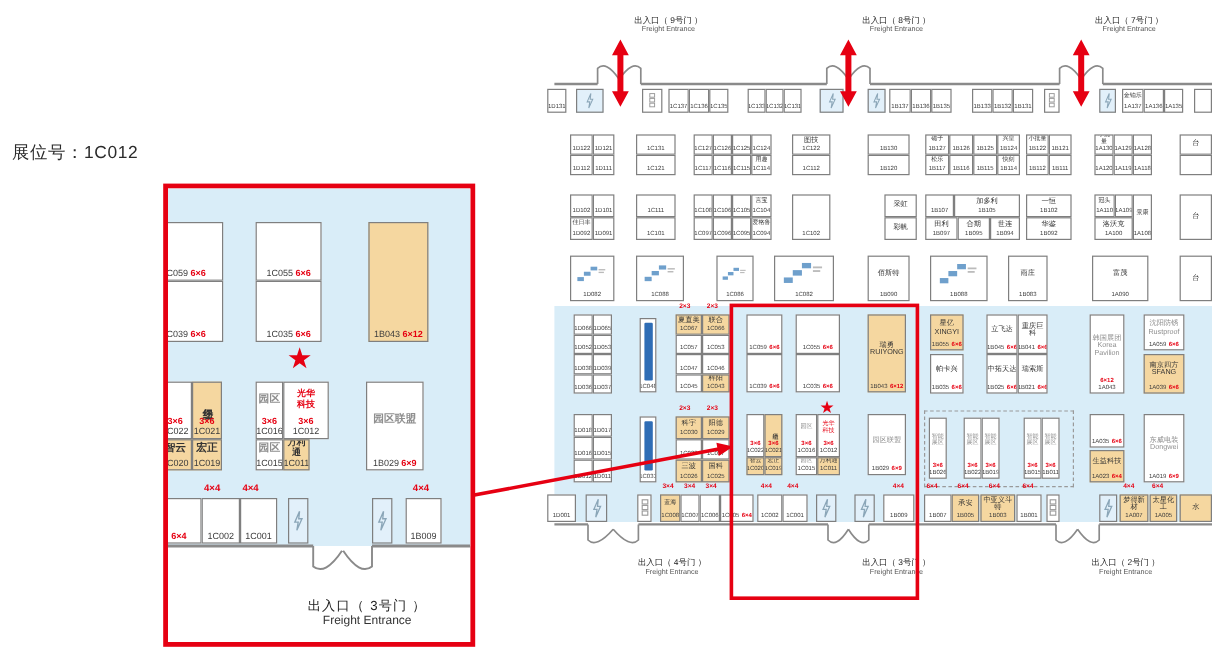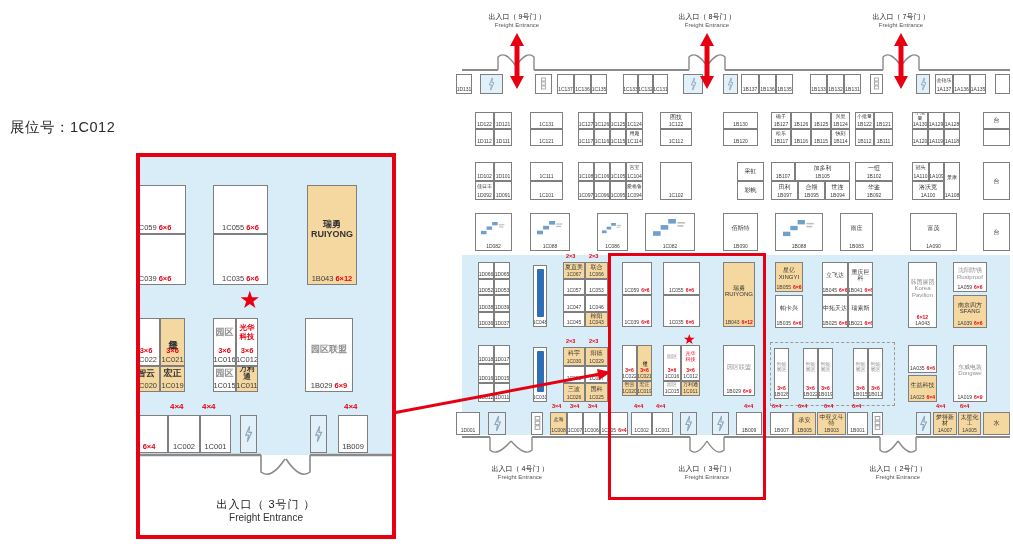--- a/index.html
+++ b/index.html
@@ -42,21 +42,21 @@
   .ov .rtx{font-size:5.5px;}
   .ov .star{font-size:14px;}
   
   .bolt{flex:1;width:9px;margin:2px auto;}
   .bolt path{stroke:#8ba6b8;fill:none;stroke-width:1;}
   .vcells{flex:1;width:7px;margin:2px auto;}
   .vcells rect{stroke:#9a9a9a;fill:none;stroke-width:.8;}
   .prost{width:7px;flex:1;margin:3px auto 2px;background:#2f6db5;border-radius:1px;}
   .ceflogo{flex:1;display:flex;align-items:center;justify-content:center;}
   
-  .ent{position:absolute;text-align:center;transform:translateX(-50%);white-space:nowrap;}
+  .ent{position:absolute;text-align:center;transform:translateX(-50%);white-space:nowrap;margin-left:40px;}
   .ent .ecn{font-size:7px;color:#1a1a1a;}
   .ent .een{font-size:6px;color:#555;}
   .map-detail .ent .ecn{font-size:11px;color:#1a1a1a;letter-spacing:1px;}
   .map-detail .ent .een{font-size:10px;color:#333;}
   .ov-hl{position:absolute;left:608px;top:253px;width:158px;height:247px;border:3px solid #e60012;box-sizing:border-box;}
   .dash{position:absolute;left:770px;top:342px;width:123px;height:62px;border:1px dashed #9a9a9a;}
 </style>
 </head>
 <body>
 
@@ -1527,22 +1527,20 @@
       </div>
       <div class="booth" style="left: 73px; top: 77px; width: 55px; height: 51px;">
         <div class="bl">
           <div class="blr">
             <span class="bid">1C035</span>
             <span class="bsz">6×6</span>
           </div>
         </div>
       </div>
       <div class="booth o" style="left: 167px; top: 28px; width: 50px; height: 100px;">
-        <div class="nm">瑞勇
-RUIYONG</div>
         <div class="bl">
           <div class="blr">
             <span class="bid">1B043</span>
             <span class="bsz">6×12</span>
           </div>
         </div>
       </div>
       <div class="booth" style="left: -8px; top: 161px; width: 28px; height: 48px;">
         <div class="bl">
           <span class="ps">3×6</span>
@@ -1578,21 +1576,21 @@
       </div>
       <div class="booth" style="left: 73px; top: 161px; width: 23px; height: 48px;">
         <div class="nm g">园区</div>
         <div class="bl">
           <span class="ps">3×6</span>
           <div class="blr">
             <span class="bid">1C016</span>
           </div>
         </div>
       </div>
-      <div class="booth narrow" style="left: 96px; top: 161px; width: 22px; height: 48px;">
+      <div class="booth narrow" style="left: 96px; top: 161px; width: 38px; height: 48px;">
         <div class="nm r">光华
 科技</div>
         <div class="bl">
           <span class="ps">3×6</span>
           <div class="blr">
             <span class="bid">1C012</span>
           </div>
         </div>
       </div>
       <div class="booth" style="left: 73px; top: 209px; width: 23px; height: 26px;">

